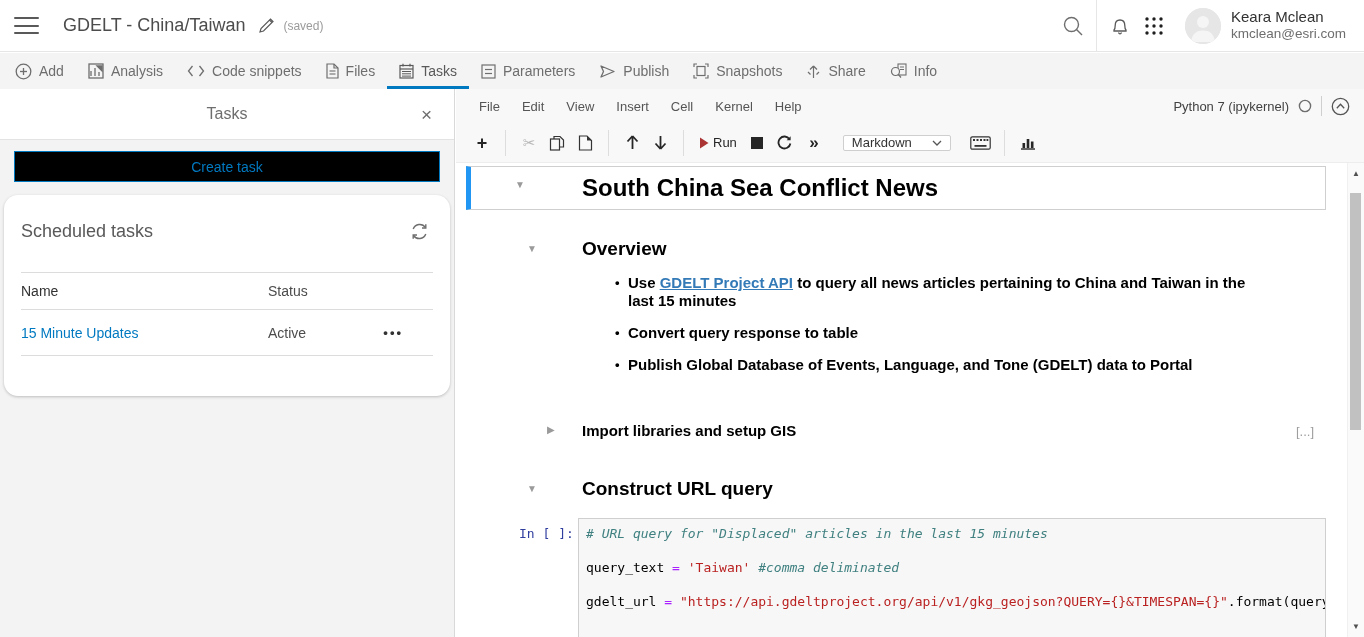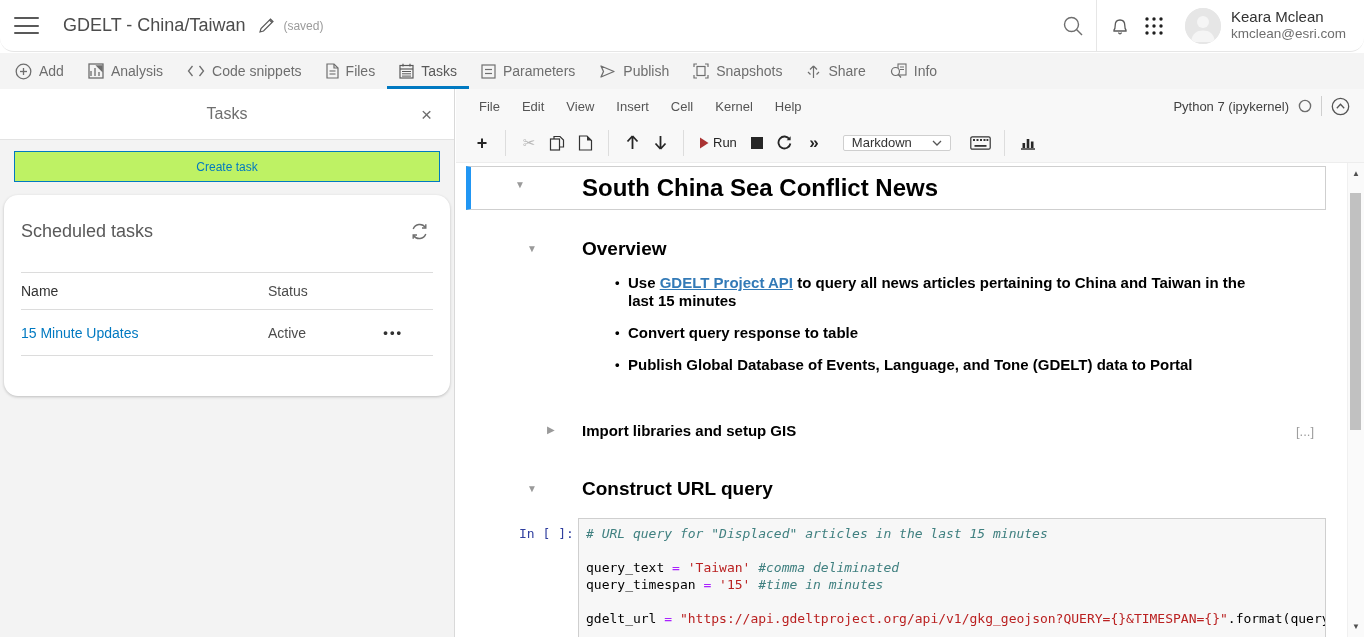--- a/index.html
+++ b/index.html
@@ -7,21 +7,21 @@
   body {
     width:1364px; height:637px; overflow:hidden;
     font-family:"Liberation Sans", sans-serif;
     background:#fff; color:#323232;
     -webkit-font-smoothing:antialiased;
   }
   .app { position:relative; width:1364px; height:637px; background:#fff; overflow:hidden; }
 
   
   .topbar { position:absolute; top:0; left:0; right:0; height:52px; background:#fff;
-            border-bottom:1px solid #e6e6e6; display:flex; align-items:center;border-radius:14px; }
+            border-bottom:1px solid #e6e6e6; display:flex; align-items:center; }
   .hamburger { width:25px; height:17px; margin-left:14px; display:flex; flex-direction:column; justify-content:space-between; cursor:pointer; }
   .hamburger span { display:block; height:2px; background:#595959; border-radius:1px; }
   .doc-title { font-size:18px; color:#4c4c4c; margin-left:24px; white-space:nowrap; }
   .pencil { margin-left:13px; cursor:pointer; display:flex; }
   .saved { font-size:12px; color:#9b9b9b; margin-left:8px; }
   .topbar-spacer { flex:1; }
   .top-icon { display:flex; align-items:center; justify-content:center; width:34px; height:34px; cursor:pointer; }
   .top-divider { width:1px; height:52px; background:#e6e6e6; margin:0 6px; }
   .avatar { width:36px; height:36px; border-radius:50%; background:#e6e6e6; overflow:hidden; margin:0 10px 0 14px; flex:none; }
   .userblock { margin-right:18px; line-height:1.25; }
@@ -36,22 +36,22 @@
   .ritem.active { border-bottom-color:#0079c1; color:#595959; }
   .ribbon-spacer { flex:1; }
   .ritem.save { padding-right:16px; gap:8px; }
   .chev-down { display:flex; }
 
   
   .panel { position:absolute; top:89px; left:0; width:455px; bottom:0; background:#f3f3f3; border-right:1px solid #d9d9d9; }
   .panel-header { height:51px; background:#fff; border-bottom:1px solid #e3e3e3; display:flex; align-items:center; justify-content:center; position:relative; }
   .panel-title { font-size:16px; color:#6e6e6e; }
   .panel-close { position:absolute; right:22px; top:50%; transform:translateY(-50%); font-size:19px; color:#6e6e6e; cursor:pointer; line-height:1; }
-  .create-btn { display:block; margin:11px 14px 0; width:calc(100% - 28px); height:31px; background:#bef264;
-                border:1px solid #0079c1; color:#0079c1; font-size:12px; font-family:inherit; cursor:pointer; }
+  .create-btn { display:block; margin:11px 14px 0; width:calc(100% - 28px); height:31px; background:#000000;
+                border:1px solid #0079c1; color:#0079c1; font-size:14px; font-family:inherit; cursor:pointer; }
   .card { margin:13px 4px; background:#fff; box-shadow:0 1px 3px rgba(0,0,0,.22); padding:26px 17px 40px;border-radius:14px; }
   .card-head { display:flex; align-items:center; justify-content:space-between; }
   .card-title { font-size:18px; color:#595959; font-weight:normal; }
   .refresh-btn { display:flex; cursor:pointer; margin-right:4px; }
   .ttable { margin-top:30px; font-size:14px; }
   .trow { display:flex; align-items:center; height:37px; border-top:1px solid #dcdcdc; }
   .trow.last { border-bottom:1px solid #dcdcdc; height:47px; }
   .tc-name { width:247px; color:#323232; }
   .tc-status { width:88px; color:#4c4c4c; }
   .row-name { color:#0079c1; cursor:pointer; }
@@ -423,21 +423,20 @@
           <span class="collapser">▼</span>
           <h2 class="md-h2">Construct URL query</h2>
         </div>
 
         <div class="cell cell-code">
           <span class="prompt">In [ ]:</span>
           <div class="code-box">
             <pre class="codeline"><span class="tok-com"># URL query for "Displaced" articles in the last 15 minutes</span></pre>
             <pre class="codeline"> </pre>
             <pre class="codeline"><span>query_text </span><span class="tok-op">= </span><span class="tok-str">'Taiwan' </span><span class="tok-com">#comma deliminated</span></pre>
-            <pre class="codeline"><span>query_timespan </span><span class="tok-op">= </span><span class="tok-str">'15' </span><span class="tok-com">#time in minutes</span></pre>
             <pre class="codeline"> </pre>
             <pre class="codeline"><span>gdelt_url </span><span class="tok-op">= </span><span class="tok-str">"https://api.gdeltproject.org/api/v1/gkg_geojson?QUERY={}&amp;TIMESPAN={}"</span><span>.format(query_text, query_timespan)</span></pre>
           </div>
         </div>
 
       </div>
 
       <div class="sb">
         <div class="sb-btn sb-up">▲</div>
         <div class="sb-thumb"></div>

